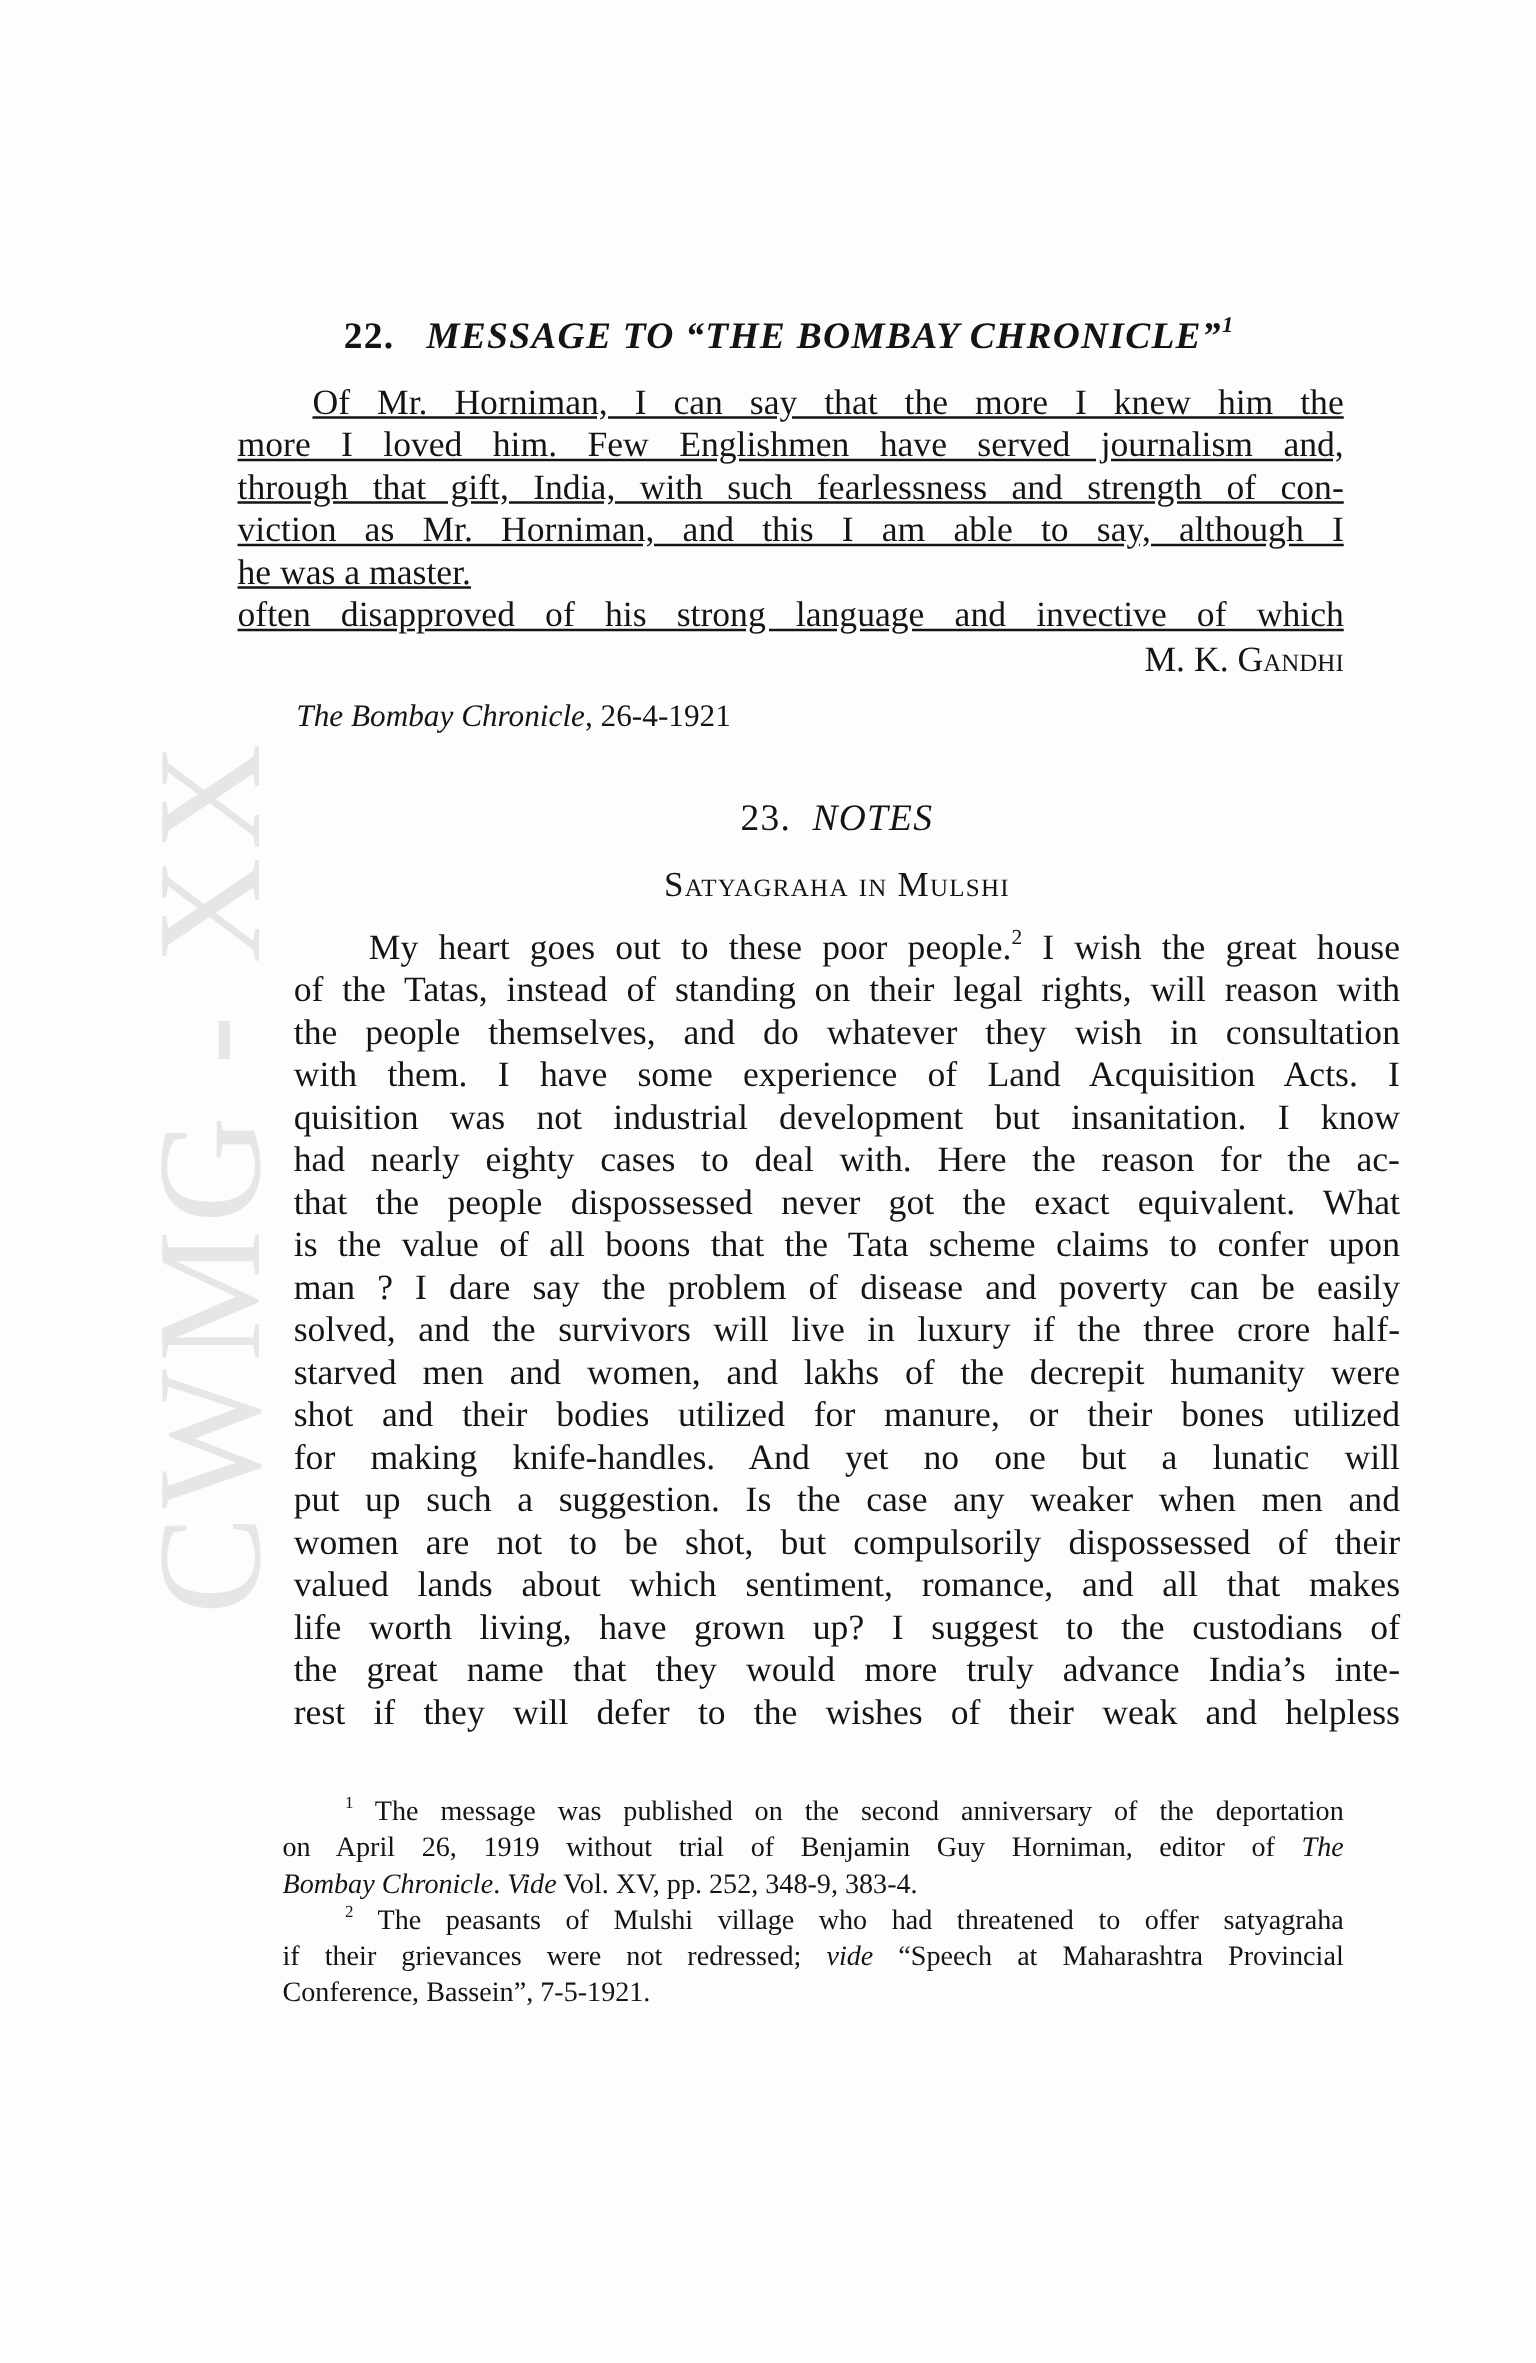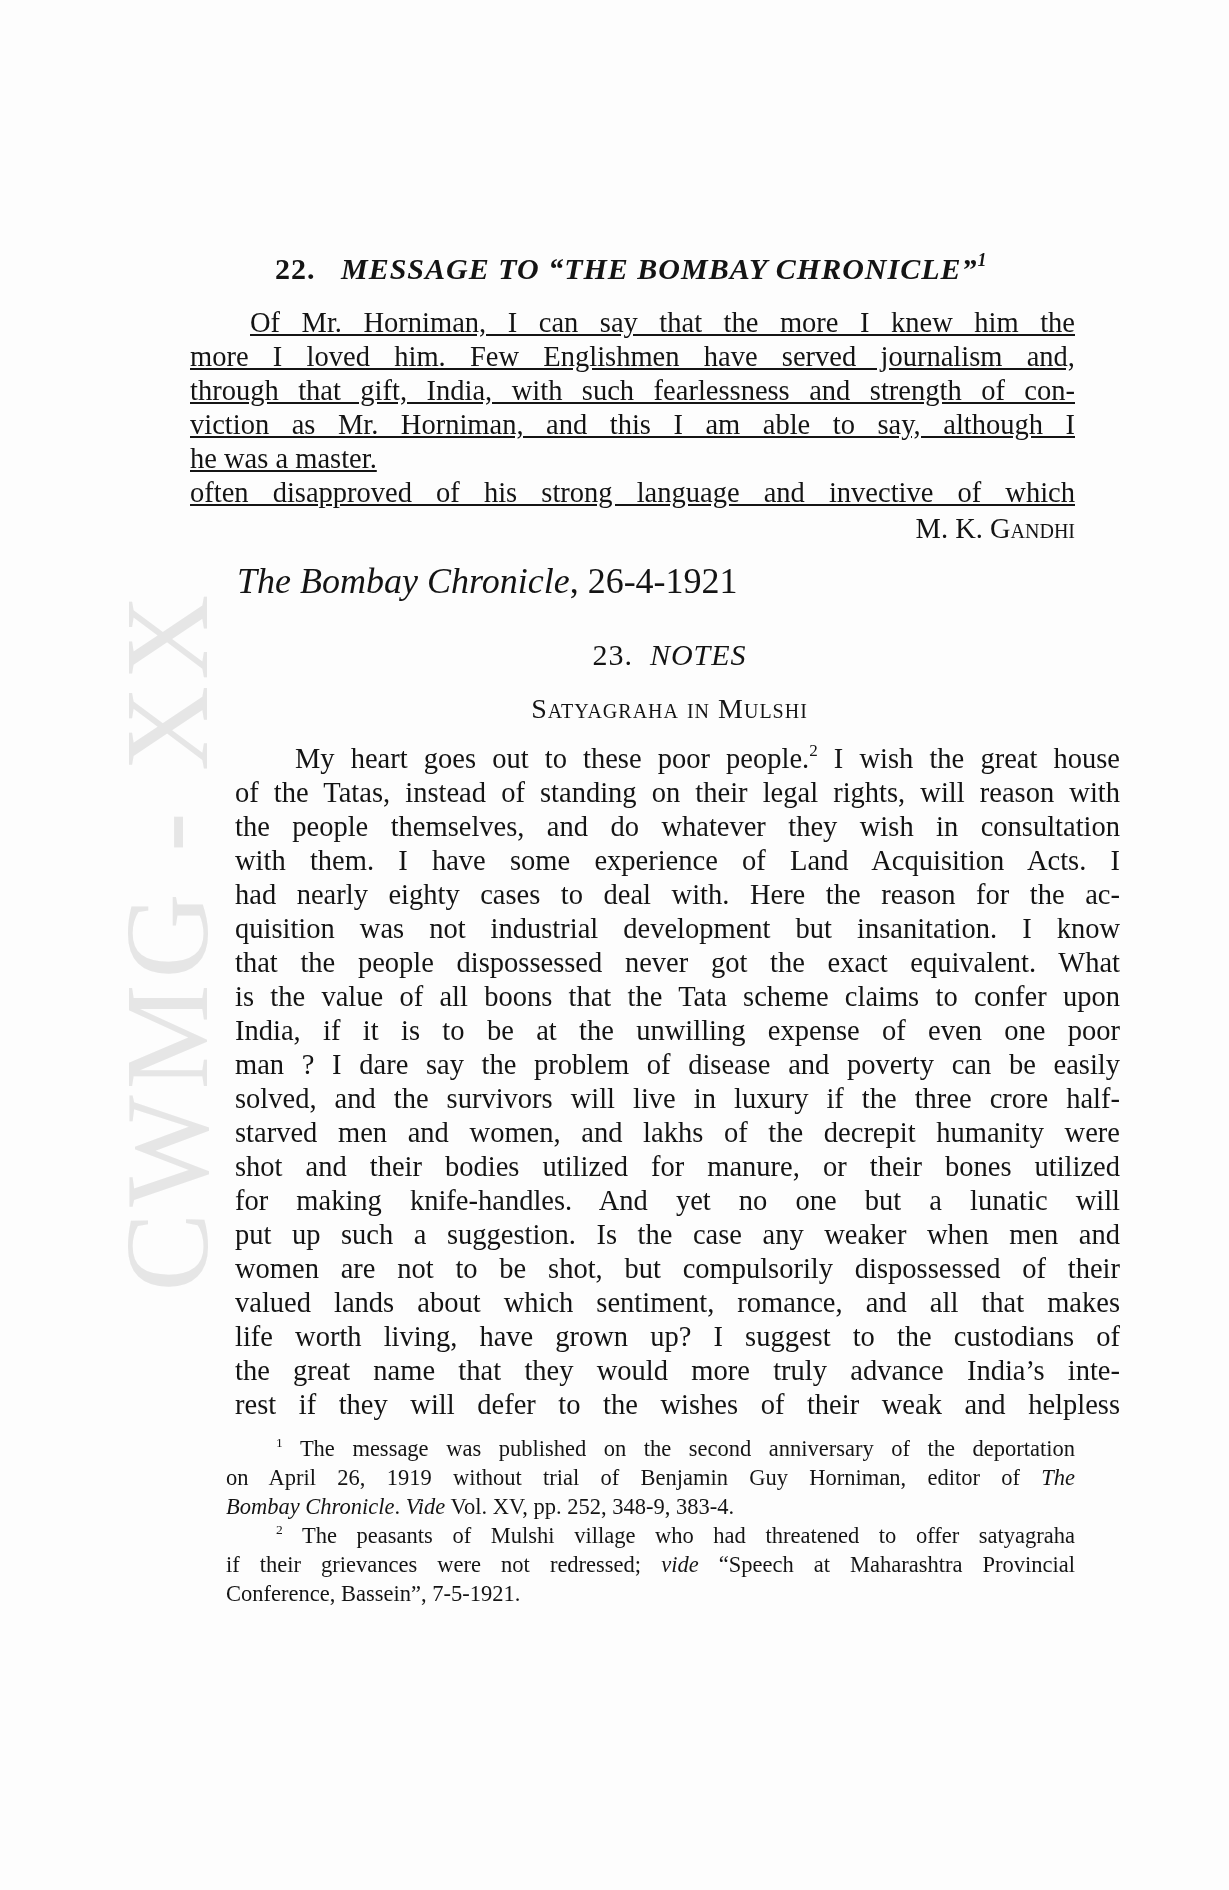--- a/index.html
+++ b/index.html
@@ -69,21 +69,21 @@
     position: absolute;
     right: 154px;
     top: 513px;
     font-size: 28.5px;
     white-space: nowrap;
   }
   .source {
     position: absolute;
     left: 237px;
     top: 560px;
-    font-size: 36px;
+    font-size: 25px;
     white-space: nowrap;
   }
   .source i { font-style: italic; }
   .notes-title {
     position: absolute;
     left: 0; right: 0;
     top: 638px;
     text-align: center;
     padding-left: 110px;
     font-size: 30px;
@@ -138,25 +138,24 @@
   <span style="font-style:normal">23.</span>&nbsp;&nbsp;<span>NOTES</span>
 </div>
 
 <div class="subhead">Satyagraha in Mulshi</div>
 
 <div class="col" style="top: 742px; margin-left: 45px;">
   <span class="line indent"><span>My heart goes out to these poor people.</span><sup>2</sup><span> I wish the great house</span></span>
   <span class="line">of the Tatas, instead of standing on their legal rights, will reason with</span>
   <span class="line">the people themselves, and do whatever they wish in consultation</span>
   <span class="line">with them.  I have some experience of Land Acquisition Acts.  I</span>
+  <span class="line">quisition was not industrial development but insanitation.  I know</span>
   <span class="line">had nearly eighty cases to deal with.  Here the reason for the ac-</span>
-  <span class="line">quisition was not industrial development but insanitation.  I know</span>
   <span class="line">that the people dispossessed never got the exact equivalent.  What</span>
   <span class="line">is the value of all boons that the Tata scheme claims to confer upon</span>
-  <span class="line">India, if it is to be at the unwilling expense of even one poor</span>
   <span class="line">man ?  I dare say the problem of disease and poverty can be easily</span>
   <span class="line">solved, and the survivors will live in luxury if the three crore half-</span>
   <span class="line">starved men and women, and lakhs of the decrepit humanity were</span>
   <span class="line">shot and their bodies utilized for manure, or their bones utilized</span>
   <span class="line">for making knife-handles.  And yet no one but a lunatic will</span>
   <span class="line">put up such a suggestion.  Is the case any weaker when men and</span>
   <span class="line">women are not to be shot, but compulsorily dispossessed of their</span>
   <span class="line">valued lands about which sentiment, romance, and all that makes</span>
   <span class="line">life worth living, have grown up?  I suggest to the custodians of</span>
   <span class="line">the great name that they would more truly advance India’s inte-</span>

